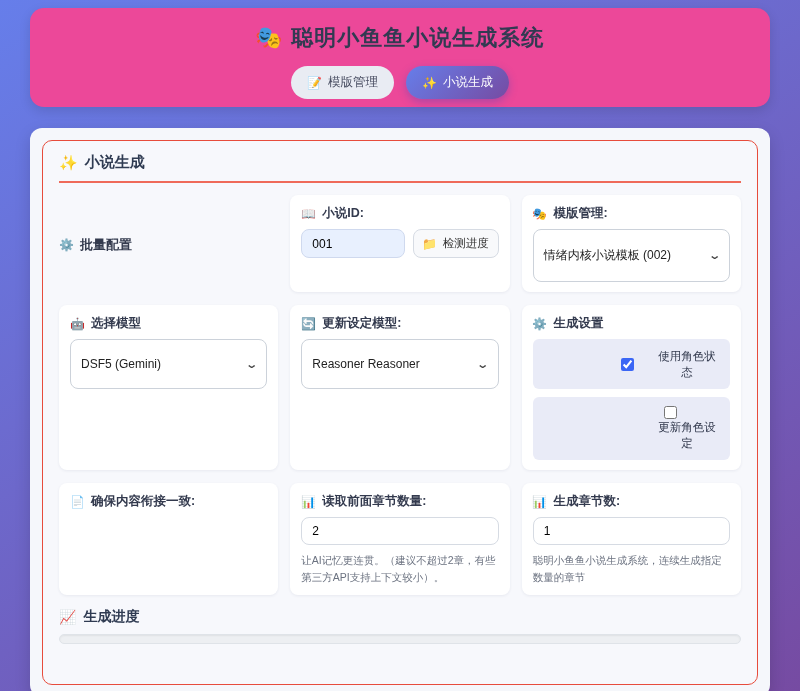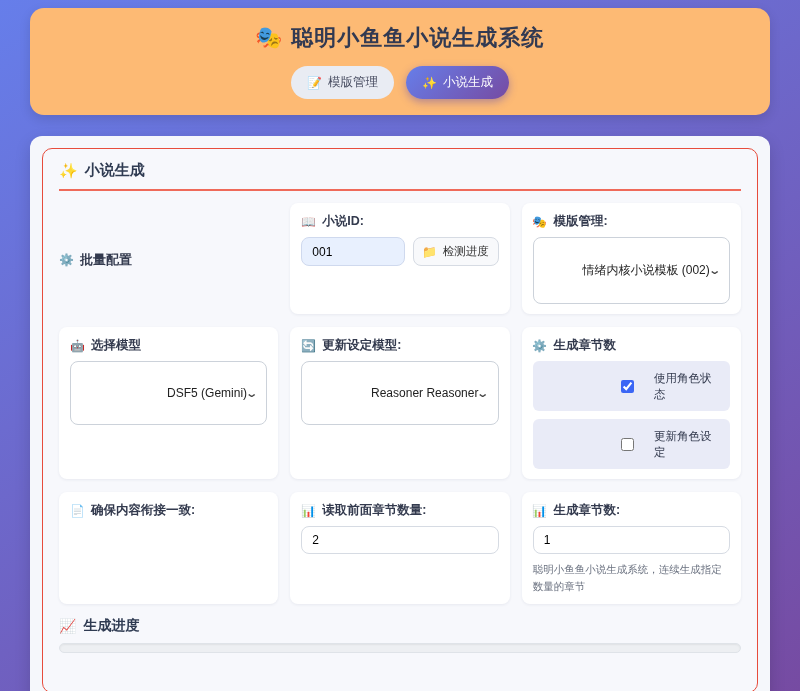--- a/index.html
+++ b/index.html
@@ -7,22 +7,22 @@
     --log-bg:#2c3a4f; --log-text:#6aa7d8; --checkbox-accent:#3b66f5;
   }
   *{box-sizing:border-box; margin:0; padding:0;}
   html,body{width:800px; height:691px; overflow:hidden;}
   body{
     font-family:"Liberation Sans","DejaVu Sans",sans-serif;
     background:linear-gradient(150deg,var(--accent-start) 0%,var(--accent-end) 100%);
     color:#333a4e;
   }
   .header-card{
-    margin:8px 30px 0; background:#fdba74; border-radius:14px;
-    padding:15px 10px 16px; text-align:center;
+    margin:8px 30px 0; background:#ec4899; border-radius:14px;
+    padding:15px 10px 8px; text-align:center;
     box-shadow:0 4px 12px rgba(0,0,0,.12);
   }
   .app-title{font-size:22px; font-weight:bold; color:#323a52; letter-spacing:1px;}
   .tabs{margin-top:13px; display:inline-flex; gap:12px;}
   .tab{
     font-size:12.5px; padding:8px 16px; border-radius:18px; cursor:pointer;
     background:#e9ecf3; color:#4a4f63; border:none; display:inline-flex; gap:6px; align-items:center;
   }
   .tab.active{
     background:linear-gradient(135deg,var(--accent-start),var(--accent-end));
@@ -52,32 +52,32 @@
   }
   .text-input.autofill{background:#e8f0fe; border-color:#cfd9ee;}
   .id-row{display:flex; gap:8px;}
   .id-row .text-input{flex:1;}
   .mini-btn{
     white-space:nowrap; background:#f8f9fb; border:1px solid #d6dbe3; border-radius:8px;
     font-size:11.5px; color:#333; padding:6px 9px; cursor:pointer; display:inline-flex; gap:5px; align-items:center;
   }
   .select{
     width:100%; border:1px solid #ccd2da; border-radius:8px; background:#fff;
-    font-size:12px; color:#222; padding:24px 10px; display:flex; align-items:center;
-    justify-content:flex-end; cursor:pointer;
+    font-size:12px; color:#222; padding:17px 10px; display:flex; align-items:center;
+    justify-content:space-between; cursor:pointer;
   }
   .select .chev{font-weight:bold; color:#444; font-size:11px; transform:scaleX(1.4);}
   .hint{font-size:10.5px; color:#6b7280; line-height:1.55; margin-top:7px;}
   .chk-row{
     background:#e9ebf7; border-radius:6px; padding:9px 10px; display:flex;
     align-items:center; margin-bottom:8px;
   }
-  .chk-row:last-child{margin-bottom:0;}
+  .chk-row:last-child{margin-bottom:0;flex-direction:column;}
   .chk-row input{width:13px; height:13px; accent-color:var(--checkbox-accent); margin-left:44%; cursor:pointer;}
-  .chk-row .chk-label{margin-left:auto; text-align:left; width:66px; font-size:11.5px; color:#333a4e; line-height:1.4;}
+  .chk-row .chk-label{margin-left:auto; text-align:center; width:66px; font-size:11.5px; color:#333a4e; line-height:1.4;}
   .prog-title{font-size:14px; font-weight:bold; color:#2f3b52; display:flex; gap:7px; align-items:center; margin:2px 0 8px;}
   .prog-track{
     height:10px; border-radius:6px; background:#edeff2; border:1px solid #dfe3e8;
     box-shadow:inset 0 1px 2px rgba(0,0,0,.06);
   }
 </style>
 </head>
 <body>
 
 <div class="header-card">
@@ -152,21 +152,21 @@
           <span>更新设定模型:</span>
         </div>
         <div class="select">
           <span>Reasoner Reasoner</span>
           <span class="chev">⌄</span>
         </div>
       </div>
       <div class="card">
         <div class="flabel">
           <span class="ico">⚙️</span>
-          <span>生成章节数</span>
+          <span>生成设置</span>
         </div>
         <div class="chk-row">
           <input type="checkbox" checked="" style="">
           <span class="chk-label">使用角色状态</span>
         </div>
         <div class="chk-row">
           <input type="checkbox" style="">
           <span class="chk-label">更新角色设定</span>
         </div>
       </div>
@@ -178,20 +178,21 @@
           <span class="ico">📄</span>
           <span>确保内容衔接一致:</span>
         </div>
       </div>
       <div class="card">
         <div class="flabel">
           <span class="ico">📊</span>
           <span>读取前面章节数量:</span>
         </div>
         <input class="text-input" value="2" style="">
+        <div class="hint">让AI记忆更连贯。（建议不超过2章，有些第三方API支持上下文较小）。</div>
       </div>
       <div class="card">
         <div class="flabel">
           <span class="ico">📊</span>
           <span>生成章节数:</span>
         </div>
         <input class="text-input" value="1" style="">
         <div class="hint">聪明小鱼鱼小说生成系统，连续生成指定数量的章节</div>
       </div>
     </div>

